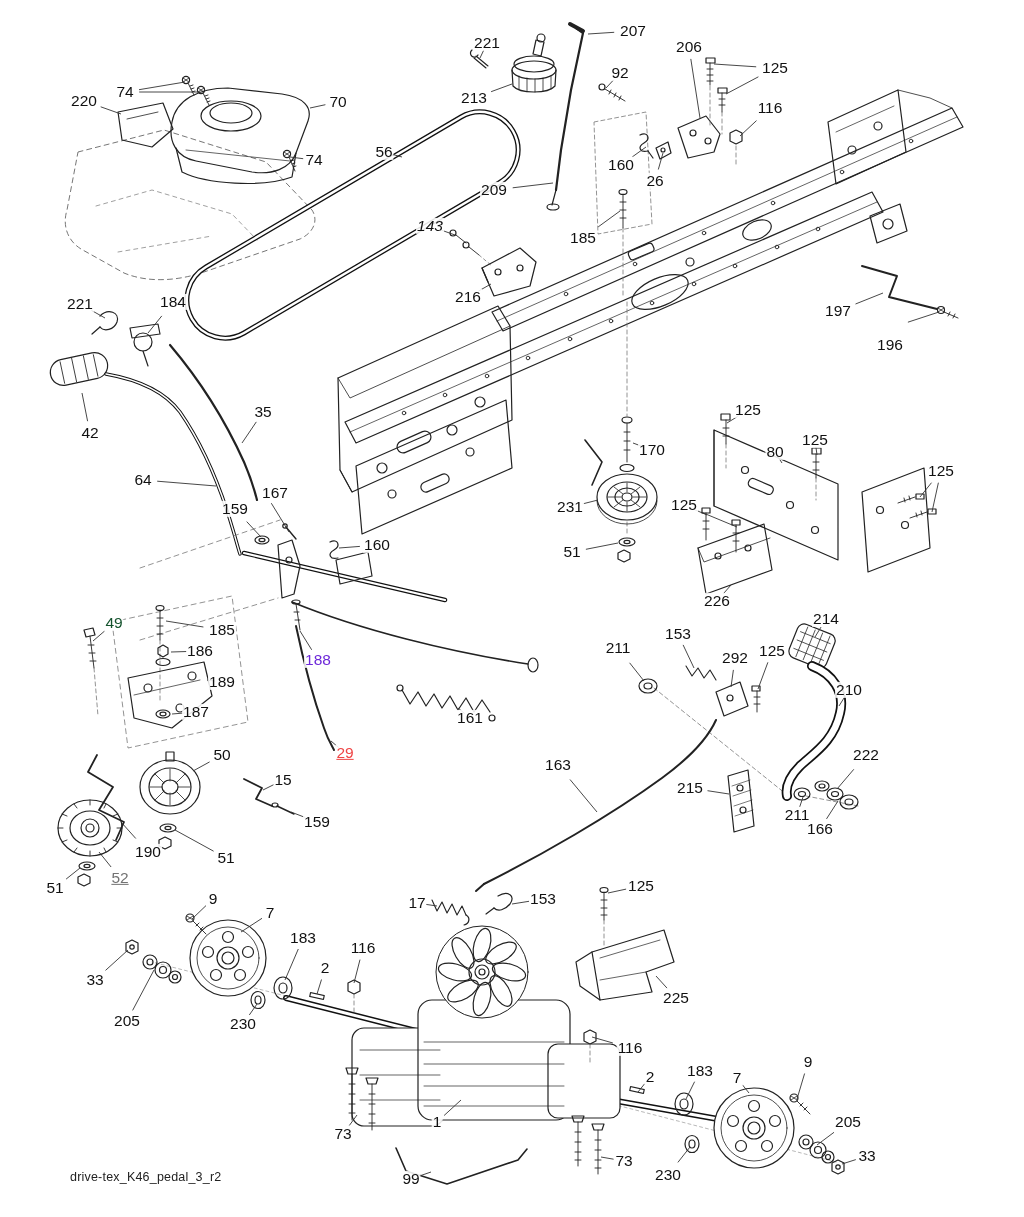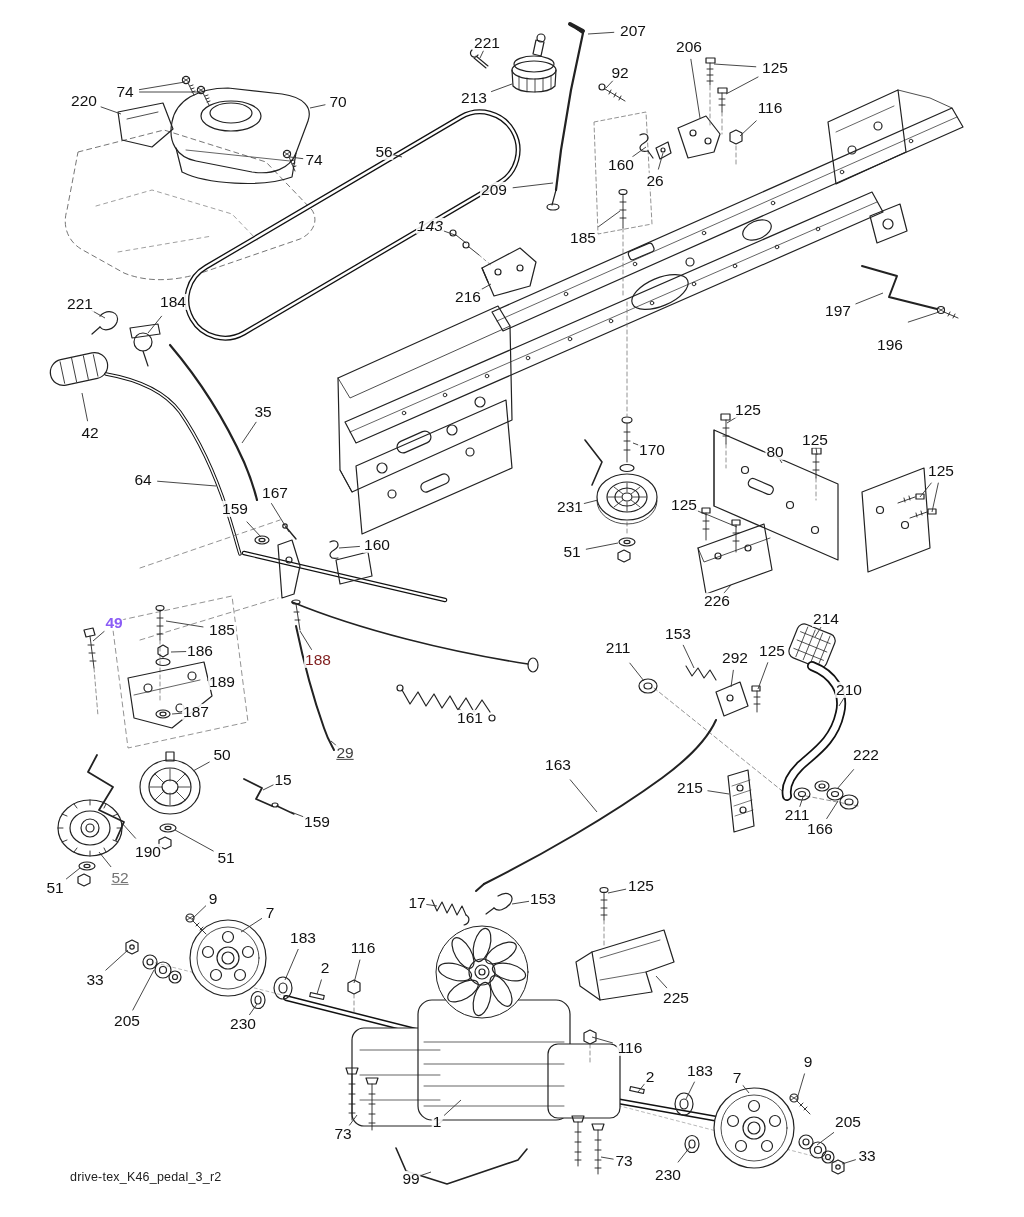--- a/index.html
+++ b/index.html
@@ -692,34 +692,34 @@
       <span class="part-label" style="left: 652px; top: 450px; color: rgb(17, 17, 17);">170</span>
       <span class="part-label" style="left: 748px; top: 410px; color: rgb(17, 17, 17);">125</span>
       <span class="part-label" style="left: 775px; top: 452px; color: rgb(17, 17, 17);">80</span>
       <span class="part-label" style="left: 815px; top: 440px; color: rgb(17, 17, 17);">125</span>
       <span class="part-label" style="left: 941px; top: 471px; color: rgb(17, 17, 17);">125</span>
       <span class="part-label" style="left: 570px; top: 507px; color: rgb(17, 17, 17);">231</span>
       <span class="part-label" style="left: 572px; top: 552px; color: rgb(17, 17, 17);">51</span>
       <span class="part-label" style="left: 377px; top: 545px; color: rgb(17, 17, 17);">160</span>
       <span class="part-label" style="left: 717px; top: 601px; color: rgb(17, 17, 17);">226</span>
       <span class="part-label" style="left: 684px; top: 505px; color: rgb(17, 17, 17);">125</span>
-      <span class="part-label" style="left: 114px; top: 623px; color: #8b5cf6; font-weight: bold;">49</span>
+      <span class="part-label" style="left: 114px; top: 623px; color: #14532d;">49</span>
       <span class="part-label" style="left: 222px; top: 630px; color: rgb(17, 17, 17);">185</span>
       <span class="part-label" style="left: 200px; top: 651px; color: rgb(17, 17, 17);">186</span>
       <span class="part-label" style="left: 222px; top: 682px; color: rgb(17, 17, 17);">189</span>
       <span class="part-label" style="left: 196px; top: 712px; color: rgb(17, 17, 17);">187</span>
-      <span class="part-label" style="left: 318px; top: 660px; color: #7f1d1d;">188</span>
+      <span class="part-label" style="left: 318px; top: 660px; color: #6d28d9;">188</span>
       <span class="part-label" style="left: 826px; top: 619px; color: rgb(17, 17, 17);">214</span>
       <span class="part-label" style="left: 678px; top: 634px; color: rgb(17, 17, 17);">153</span>
       <span class="part-label" style="left: 618px; top: 648px; color: rgb(17, 17, 17);">211</span>
       <span class="part-label" style="left: 735px; top: 658px; color: rgb(17, 17, 17);">292</span>
       <span class="part-label" style="left: 772px; top: 651px; color: rgb(17, 17, 17);">125</span>
       <span class="part-label" style="left: 849px; top: 690px; color: rgb(17, 17, 17);">210</span>
       <span class="part-label" style="left: 470px; top: 718px; color: rgb(17, 17, 17);">161</span>
-      <span class="part-label" style="left: 345px; top: 753px; color: #404040; text-decoration: underline;">29</span>
+      <span class="part-label" style="left: 345px; top: 753px; color: #ef4444; text-decoration: underline;">29</span>
       <span class="part-label" style="left: 222px; top: 755px; color: rgb(17, 17, 17);">50</span>
       <span class="part-label" style="left: 558px; top: 765px; color: rgb(17, 17, 17);">163</span>
       <span class="part-label" style="left: 866px; top: 755px; color: rgb(17, 17, 17);">222</span>
       <span class="part-label" style="left: 690px; top: 788px; color: rgb(17, 17, 17);">215</span>
       <span class="part-label" style="left: 797px; top: 815px; color: rgb(17, 17, 17);">211</span>
       <span class="part-label" style="left: 820px; top: 829px; color: rgb(17, 17, 17);">166</span>
       <span class="part-label" style="left: 283px; top: 780px; color: rgb(17, 17, 17);">15</span>
       <span class="part-label" style="left: 317px; top: 822px; color: rgb(17, 17, 17);">159</span>
       <span class="part-label" style="left: 148px; top: 852px; color: rgb(17, 17, 17);">190</span>
       <span class="part-label" style="left: 120px; top: 878px; color: #737373; text-decoration: underline;">52</span>

